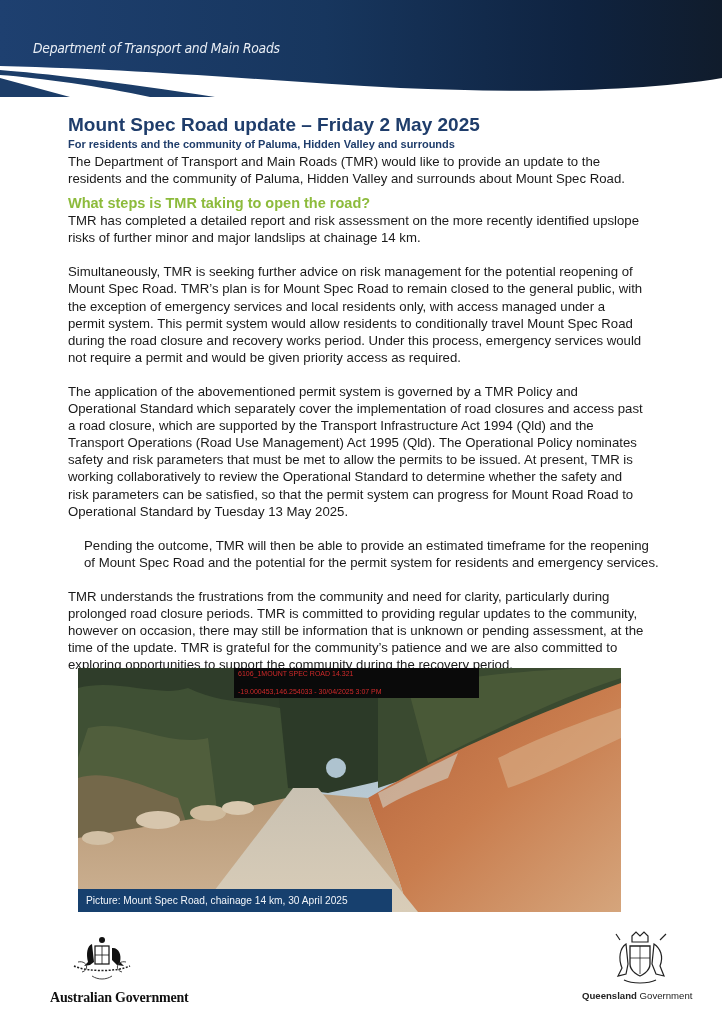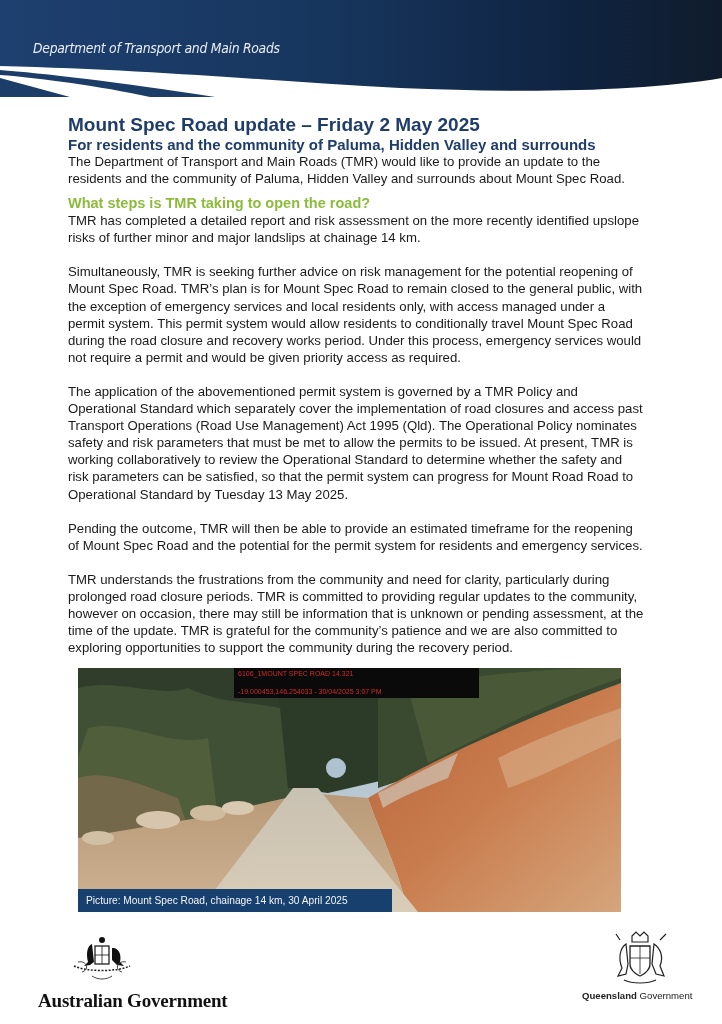--- a/index.html
+++ b/index.html
@@ -3,33 +3,33 @@
   <meta charset="utf-8">
   <style>
     html, body { margin: 0; padding: 0; background: #ffffff; }
     body { width: 722px; height: 1024px; position: relative; overflow: hidden; font-family: "Liberation Sans", sans-serif; color: #111; }
     .header { position: absolute; left: 0; top: 0; width: 648px; height: 100px; font-style: italic; }
     .header svg { position: absolute; left: 0; top: 0; }
     .dept-name { position: absolute; left: 33px; top: 40px; font-family: "DejaVu Sans", sans-serif; font-size: 13.5px; color: #e9eef5; letter-spacing: -0.3px; transform: scaleX(0.92); transform-origin: left center; }
 
     .content { position: absolute; left: 68px; top: 114px; width: 600px; }
     .title { font-size: 19px; font-weight: bold; color: #1f3d6b; line-height: 22px; margin: 0; }
-    .subtitle { font-size: 15px; font-weight: bold; color: #1f3d6b; line-height: 17px; margin: 0; }
+    .subtitle { font-size: 11px; font-weight: bold; color: #1f3d6b; line-height: 17px; margin: 0; }
     .para { font-size: 13.2px; line-height: 17.1px; color: #1a1a1a; margin: 0; }
     .para .ln { display: block; white-space: nowrap; }
     .section-heading { font-size: 14.5px; font-weight: bold; color: #8dbb3c; line-height: 17px; margin: 0; }
 
     .photo { position: absolute; left: 78px; top: 668px; width: 643px; height: 244px; overflow: hidden; }
     .photo svg { position: absolute; left: 0; top: 0; }
     .overlay-box { position: absolute; left: 156px; top: 0; width: 245px; height: 30px; background: #0a0a0a; }
     .overlay-line { position: absolute; left: 4px; font-size: 7px; color: #d12a2a; white-space: nowrap; }
     .caption { position: absolute; left: 0; bottom: 0; width: 314px; height: 23px; background: #17406e; color: #f2f5fa; font-size: 10.2px; line-height: 23px; padding-left: 8px; box-sizing: border-box; white-space: nowrap; }
 
     .aus-gov { position: absolute; left: 32px; top: 932px; width: 140px; height: 80px; }
-    .aus-gov .label { position: absolute; left: 6px; top: 58px; font-family: "Liberation Serif", serif; font-weight: bold; font-size: 19px; color: #111; white-space: nowrap; letter-spacing: -0.2px; }
+    .aus-gov .label { position: absolute; left: 18px; top: 58px; font-family: "Liberation Serif", serif; font-weight: bold; font-size: 14px; color: #111; white-space: nowrap; letter-spacing: -0.2px; }
     .qld-gov { position: absolute; left: 580px; top: 930px; width: 120px; height: 80px; }
     .qld-gov .label { position: absolute; left: 2px; top: 60px; font-size: 9.6px; color: #222; white-space: nowrap; }
     .qld-gov .label b { font-weight: bold; }
   </style>
 </head>
 <body>
 
 <div class="header">
   <svg width="722" height="100" viewBox="0 0 722 100">
     <defs>
@@ -68,28 +68,29 @@
     <span class="ln">Mount Spec Road. TMR’s plan is for Mount Spec Road to remain closed to the general public, with</span>
     <span class="ln">the exception of emergency services and local residents only, with access managed under a</span>
     <span class="ln">permit system. This permit system would allow residents to conditionally travel Mount Spec Road</span>
     <span class="ln">during the road closure and recovery works period. Under this process, emergency services would</span>
     <span class="ln">not require a permit and would be given priority access as required.</span>
   </p>
 
   <p class="para" style="margin-top:17px;">
     <span class="ln">The application of the abovementioned permit system is governed by a TMR Policy and</span>
     <span class="ln">Operational Standard which separately cover the implementation of road closures and access past</span>
+    <span class="ln">a road closure, which are supported by the Transport Infrastructure Act 1994 (Qld) and the</span>
     <span class="ln">Transport Operations (Road Use Management) Act 1995 (Qld). The Operational Policy nominates</span>
     <span class="ln">safety and risk parameters that must be met to allow the permits to be issued. At present, TMR is</span>
     <span class="ln">working collaboratively to review the Operational Standard to determine whether the safety and</span>
     <span class="ln">risk parameters can be satisfied, so that the permit system can progress for Mount Road Road to</span>
     <span class="ln">Operational Standard by Tuesday 13 May 2025.</span>
   </p>
 
-  <p class="para" style="margin-top:17px;">
+  <p class="para" style="margin-top:17px;margin-left:16px;">
     <span class="ln">Pending the outcome, TMR will then be able to provide an estimated timeframe for the reopening</span>
     <span class="ln">of Mount Spec Road and the potential for the permit system for residents and emergency services.</span>
   </p>
 
   <p class="para" style="margin-top:17px;">
     <span class="ln">TMR understands the frustrations from the community and need for clarity, particularly during</span>
     <span class="ln">prolonged road closure periods. TMR is committed to providing regular updates to the community,</span>
     <span class="ln">however on occasion, there may still be information that is unknown or pending assessment, at the</span>
     <span class="ln">time of the update. TMR is grateful for the community’s patience and we are also committed to</span>
     <span class="ln">exploring opportunities to support the community during the recovery period.</span>

